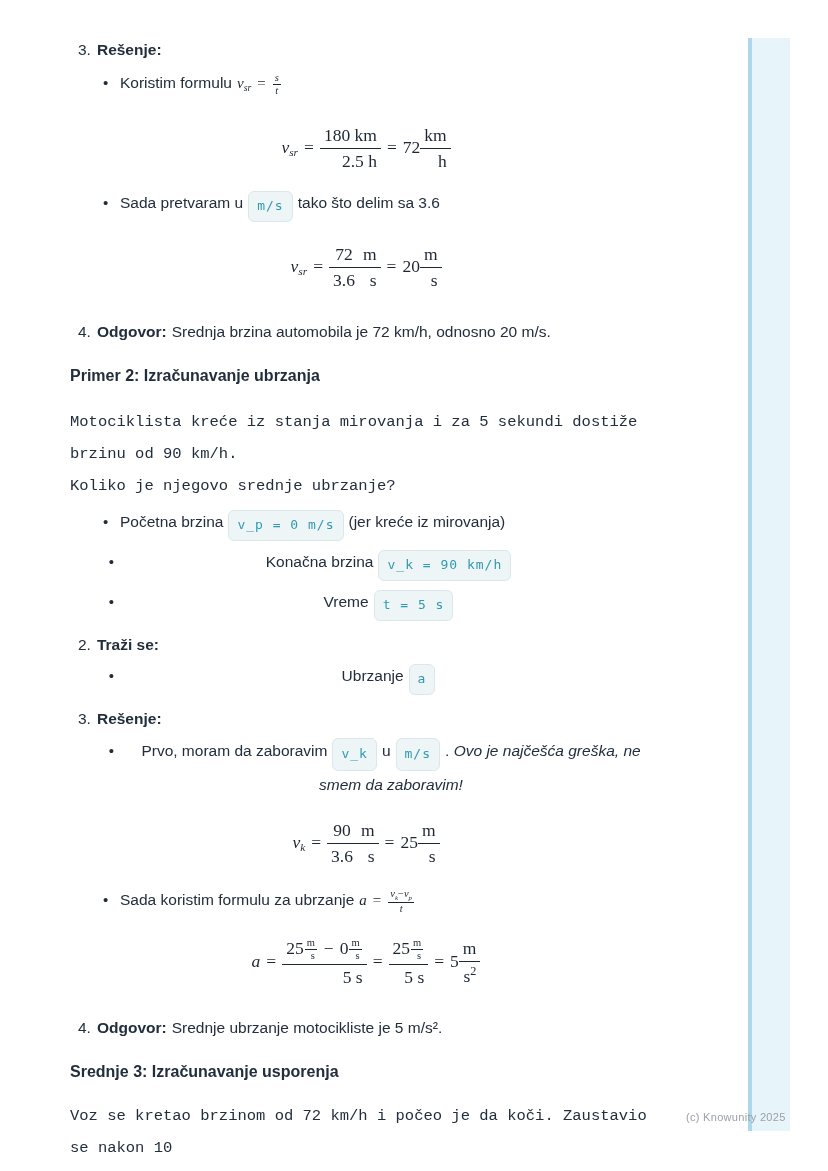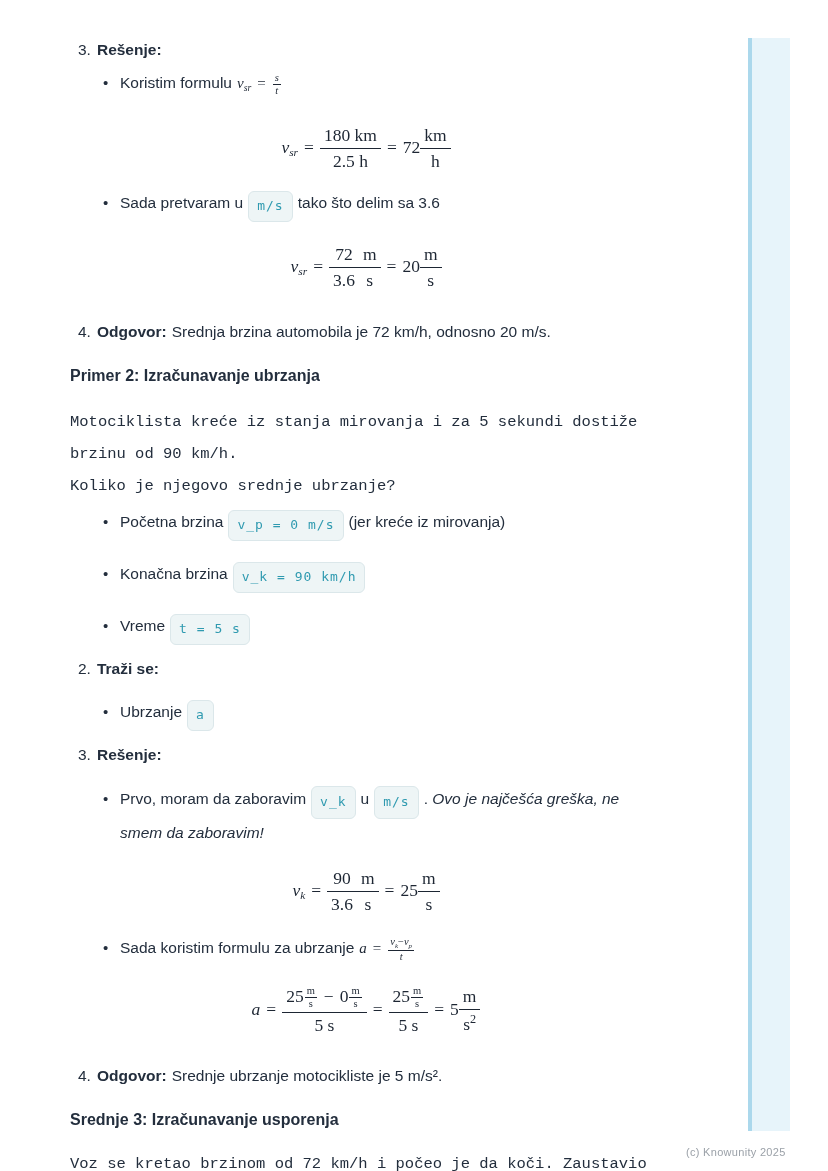--- a/index.html
+++ b/index.html
@@ -15,21 +15,21 @@
 
   
   .accent-panel {
     position:absolute; left:748px; top:38px;
     width:42px; height:1093px;
     background:#e7f4fa;
     border-left:4px solid #abd8ec;
   }
 
   .watermark {
-    position:absolute; left:686px; top:1146px;
+    position:absolute; left:686px; top:1111px;
     font-size:11px; color:#9ba1a8; letter-spacing:.3px;
     white-space:nowrap;
   }
 
   .content {
     position:absolute; left:70px; top:0;
     width:592px;
     padding-top:40px;
     font-size:15.5px;
   }
@@ -66,36 +66,36 @@
 
   
   .math { font-family:"Liberation Serif", serif; color:#1d2633; white-space:nowrap; }
   .math.inline { font-size:15px; }
   .mi { font-style:italic; }
   .msub { font-style:italic; font-size:0.65em; vertical-align:-3px;margin-top:36px; }
   .mo { margin:0 6px; }
   .formula { text-align:center; font-size:17.5px; }
   .frac { display:inline-block; text-align:center; vertical-align:middle; line-height:1.2; }
   .frac .fnum { display:block; border-bottom:1.3px solid #1d2633; padding:0 4px 2px; }
-  .frac .fden { display:block; padding:2px 4px 0; }
+  .frac .fden { display:block; padding:2px 4px 0;text-align:right; }
   .sfrac { display:inline-block; text-align:center; vertical-align:middle; font-size:10.5px; line-height:1.15; margin:0 1px; }
   .sfrac .fnum { display:block; border-bottom:1px solid #1d2633; padding:0 2px; }
   .sfrac .fden { display:block; padding:0 2px; }
   sup.msup { font-size:0.7em; }
 
   .heading { font-weight:700; font-size:16px; line-height:20px; }
   .para { line-height:32px; }
   .para span { display:block;font-family:Liberation Mono, monospace; }
 
   
   .mt12 { margin-top:12px; }  .mt26 { margin-top:26px; }
   .mt27 { margin-top:18px; }  .mt22 { margin-top:22px; }
   .mt31 { margin-top:31px; }  .mt24 { margin-top:24px; }
   .mt20 { margin-top:20px; }  .mt10 { margin-top:10px; }
-  .mt7  { margin-top:7px; }   .mt8  { margin-top:20px; }
+  .mt7  { margin-top:7px; }   .mt8  { margin-top:8px;text-align:center; }
   .mt14 { margin-top:14px; }  .mt21 { margin-top:21px; }
   .mt30 { margin-top:30px; }  .mt18 { margin-top:18px; }
 </style>
 </head>
 <body>
 
 <div class="accent-panel"></div>
 
 <div class="content">
 

